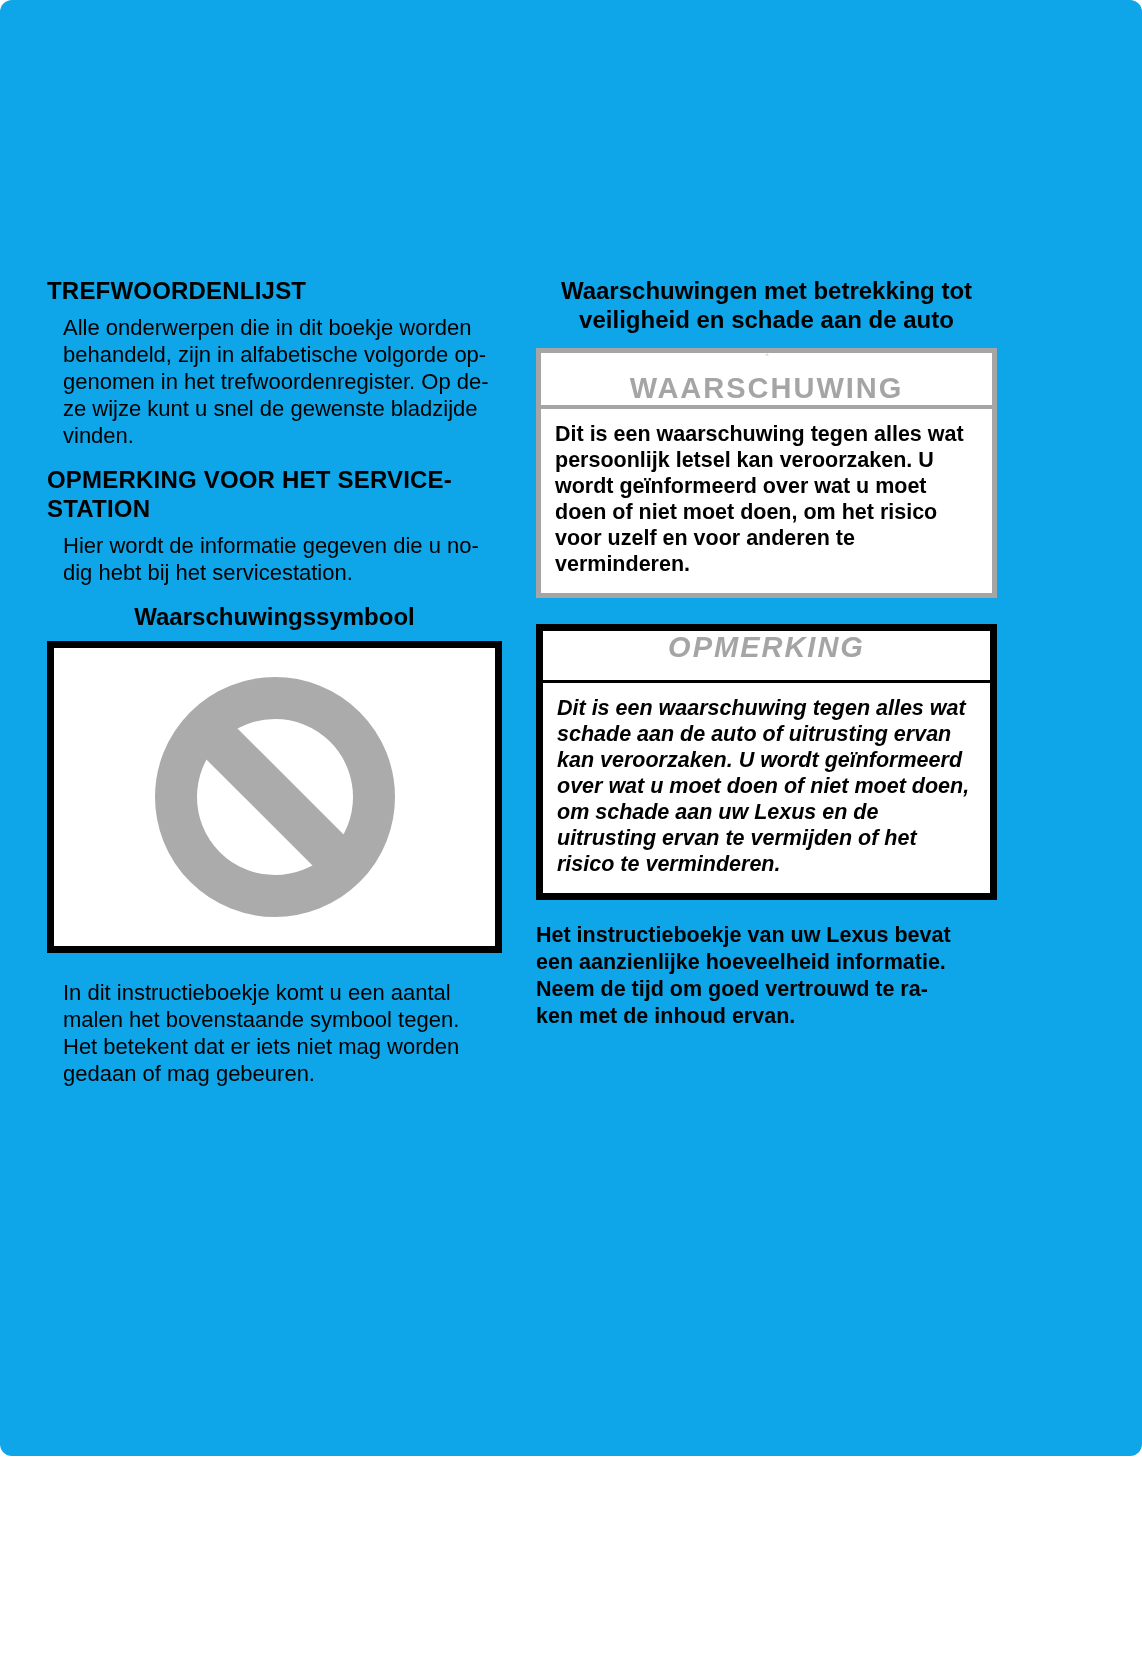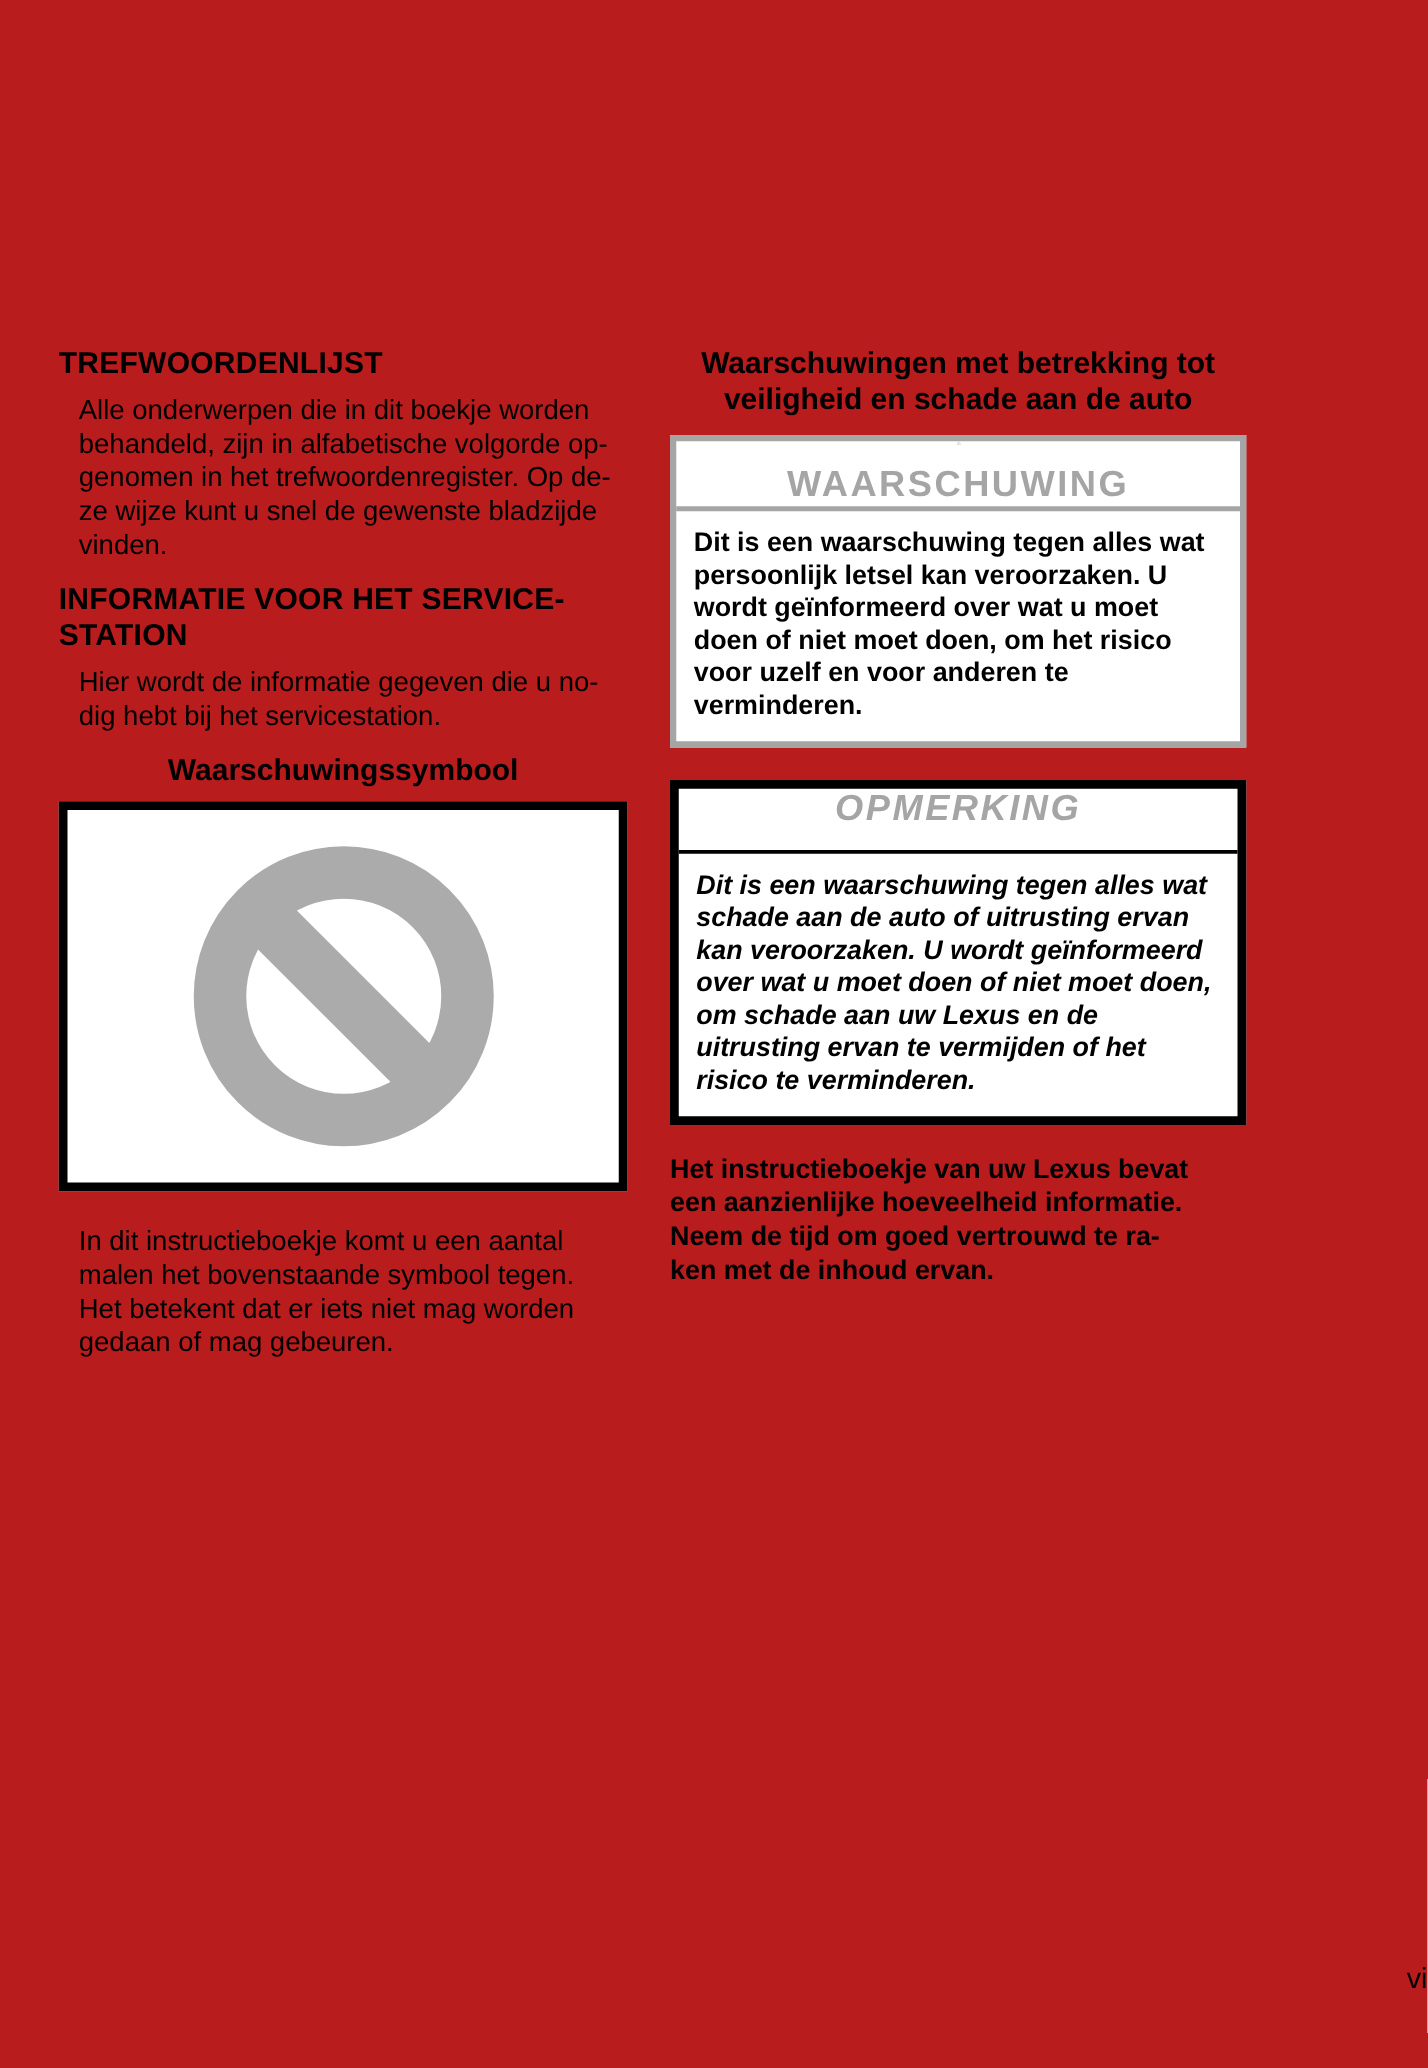--- a/index.html
+++ b/index.html
@@ -5,23 +5,24 @@
   * { margin: 0; padding: 0; box-sizing: border-box; }
   html, body { background: #ffffff; }
   body {
     font-family: "Liberation Sans", "DejaVu Sans", sans-serif;
     color: #000000;
     -webkit-font-smoothing: antialiased;
   }
   .page {
     position: relative;
     width: 1142px;
-    height: 1654px;
-    background: #b91c1c;
+    height: 1456px;
+    background: #0ea5e9;
     overflow: hidden;
+    border-radius: 12px;
   }
   .col {
     position: absolute;
     top: 276px;
   }
   .col-left  { left: 47px;  width: 455px; }
   .col-right { left: 536px; width: 461px; }
 
   .h-caps {
     font-size: 24px;
@@ -143,21 +144,21 @@
 
   <div class="col col-left">
 
     <h3 class="h-caps">TREFWOORDENLIJST</h3>
     <p class="para">Alle onderwerpen die in dit boekje worden
 behandeld, zijn in alfabetische volgorde op-
 genomen in het trefwoordenregister. Op de-
 ze wijze kunt u snel de gewenste bladzijde
 vinden.</p>
 
-    <h3 class="h-caps">INFORMATIE VOOR HET SERVICE-
+    <h3 class="h-caps">OPMERKING VOOR HET SERVICE-
 STATION</h3>
     <p class="para">Hier wordt de informatie gegeven die u no-
 dig hebt bij het servicestation.</p>
 
     <h3 class="h-sub">Waarschuwingssymbool</h3>
 
     <div class="symbol-box">
       <div class="prohibition">
         <div class="ring"></div>
         <div class="slash"></div>

